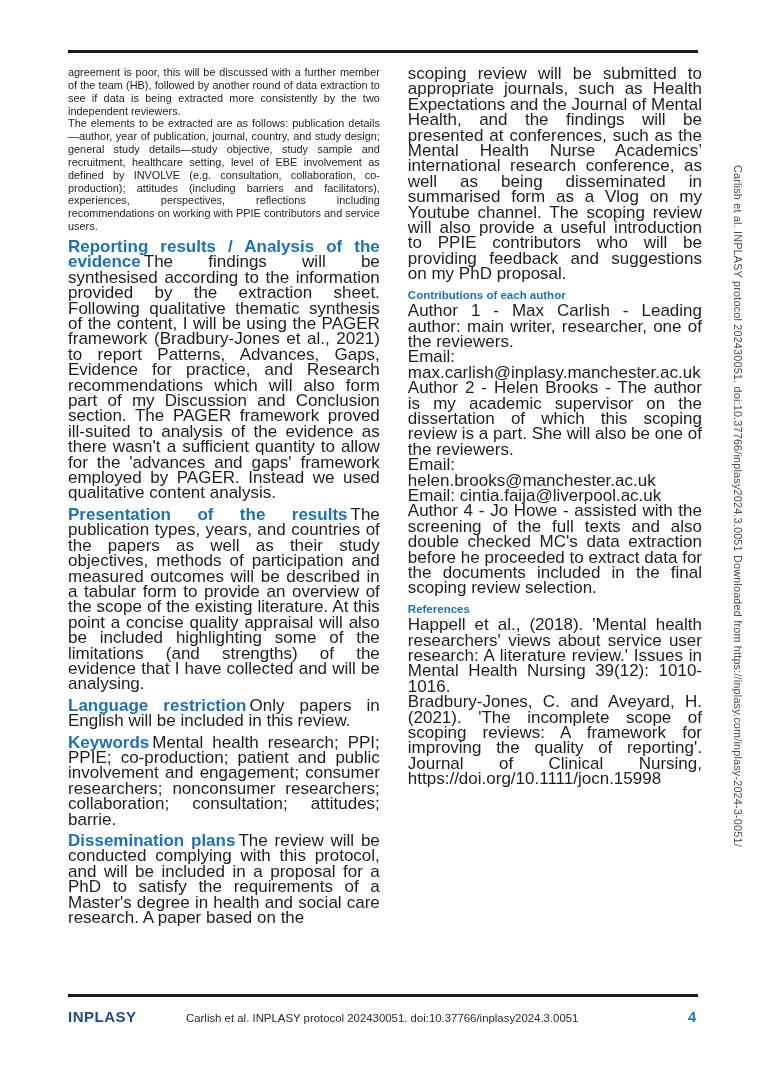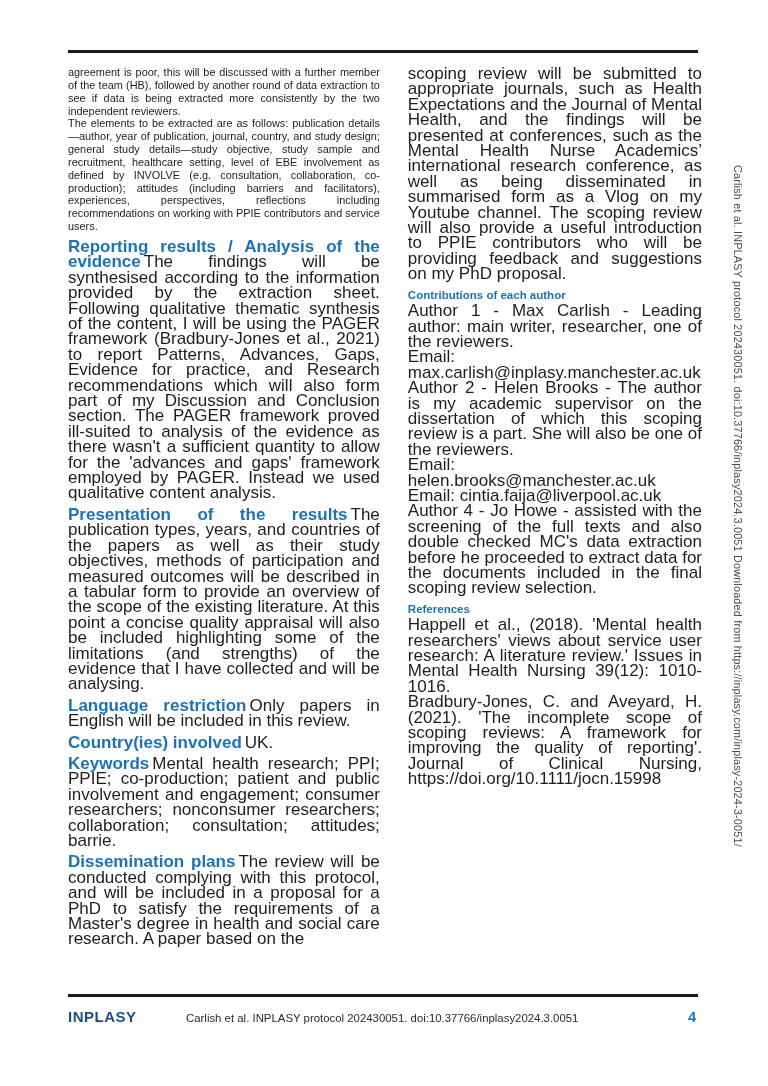--- a/index.html
+++ b/index.html
@@ -74,21 +74,20 @@
   <div class="col col-left">
     <p class="tight">agreement is poor, this will be discussed with a further member of the team (HB), followed by another round of data extraction to see if data is being extracted more consistently by the two independent reviewers.</p>
     <p class="tight">The elements to be extracted are as follows: publication details—author, year of publication, journal, country, and study design; general study details—study objective, study sample and recruitment, healthcare setting, level of EBE involvement as defined by INVOLVE (e.g. consultation, collaboration, co-production); attitudes (including barriers and facilitators), experiences, perspectives, reflections including recommendations on working with PPIE contributors and service users.</p>
 
     <p class="sec gap"><span class="hd">Reporting results / Analysis of the evidence</span><span>The findings will be synthesised according to the information provided by the extraction sheet. Following qualitative thematic synthesis of the content, I will be using the PAGER framework (Bradbury-Jones et al., 2021) to report Patterns, Advances, Gaps, Evidence for practice, and Research recommendations which will also form part of my Discussion and Conclusion section. The PAGER framework proved ill-suited to analysis of the evidence as there wasn't a sufficient quantity to allow for the 'advances and gaps' framework employed by PAGER. Instead we used qualitative content analysis.</span></p>
 
     <p class="sec gap"><span class="hd">Presentation of the results</span><span>The publication types, years, and countries of the papers as well as their study objectives, methods of participation and measured outcomes will be described in a tabular form to provide an overview of the scope of the existing literature. At this point a concise quality appraisal will also be included highlighting some of the limitations (and strengths) of the evidence that I have collected and will be analysing.</span></p>
 
     <p class="sec gap"><span class="hd">Language restriction</span><span>Only papers in English will be included in this review.</span></p>
 
-    <p class="sec gap"><span class="hd">Country(ies) involved</span><span>UK.</span></p>
 
     <p class="sec gap"><span class="hd">Keywords</span><span>Mental health research; PPI; PPIE; co-production; patient and public involvement and engagement; consumer researchers; nonconsumer researchers; collaboration; consultation; attitudes; barrie.</span></p>
 
     <p class="sec gap"><span class="hd">Dissemination plans</span><span>The review will be conducted complying with this protocol, and will be included in a proposal for a PhD to satisfy the requirements of a Master's degree in health and social care research. A paper based on the</span></p>
   </div>
 
   <div class="col col-right">
     <p class="sec">scoping review will be submitted to appropriate journals, such as Health Expectations and the Journal of Mental Health, and the findings will be presented at conferences, such as the Mental Health Nurse Academics’ international research conference, as well as being disseminated in summarised form as a Vlog on my Youtube channel. The scoping review will also provide a useful introduction to PPIE contributors who will be providing feedback and suggestions on my PhD proposal.</p>
 
     <div class="gap">

